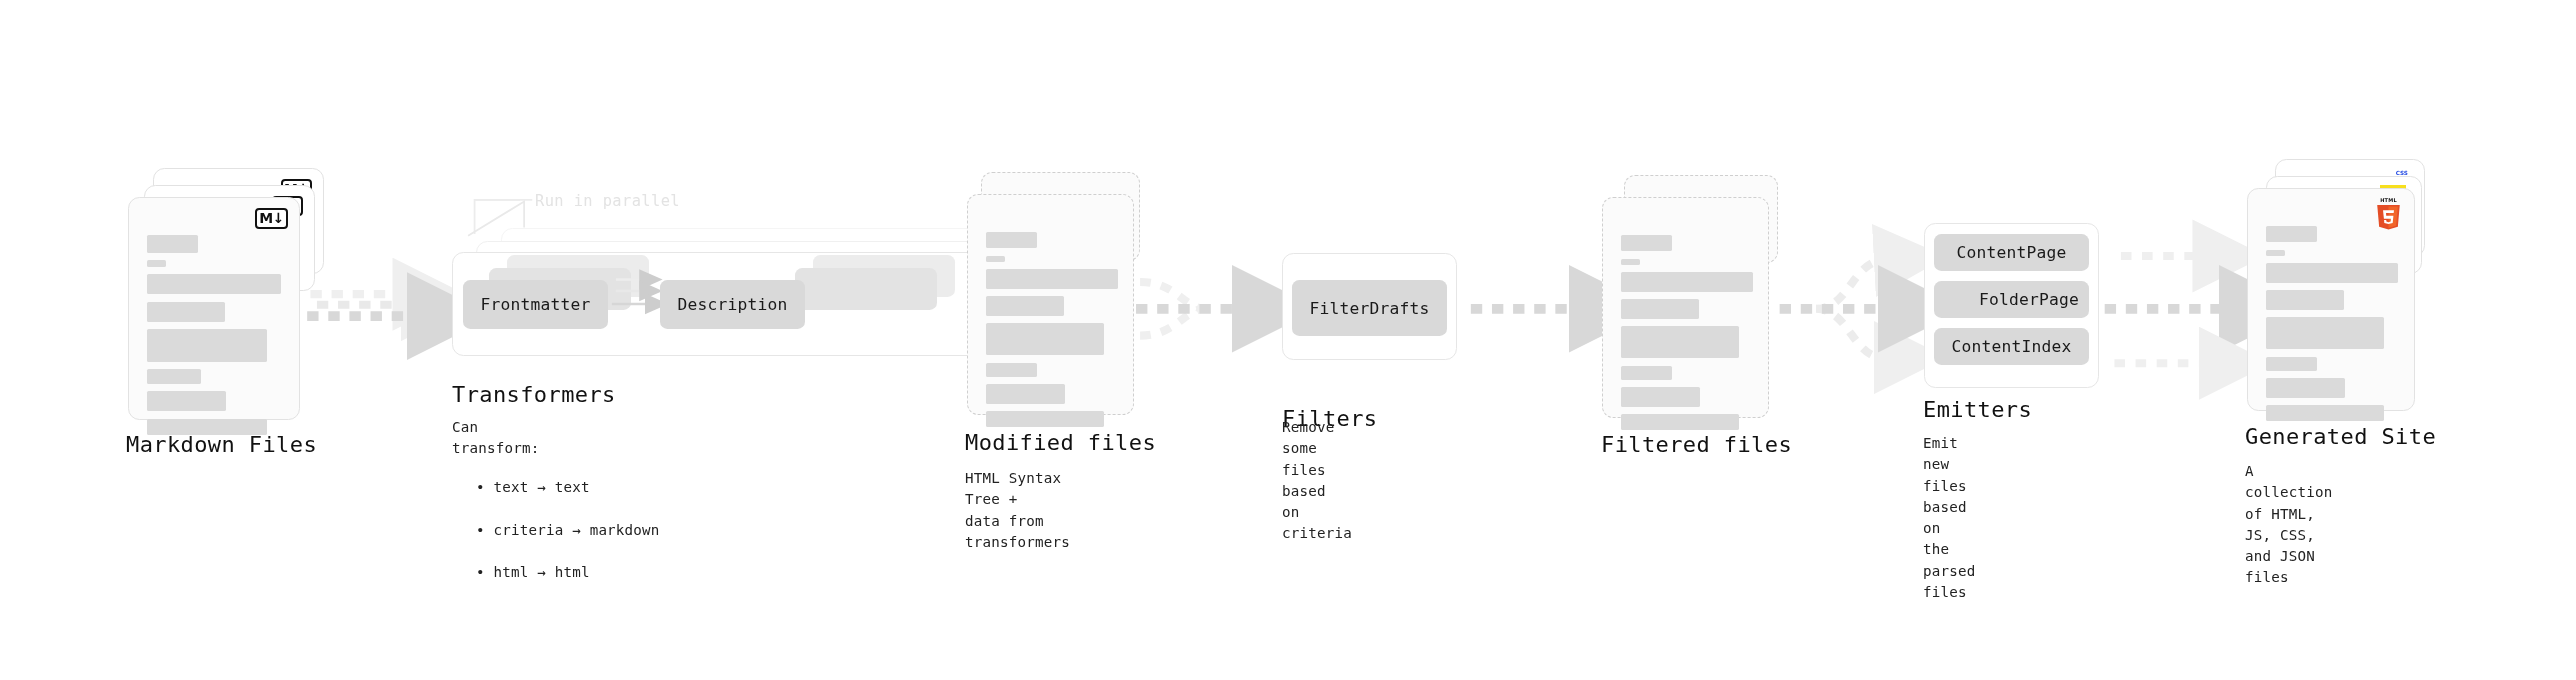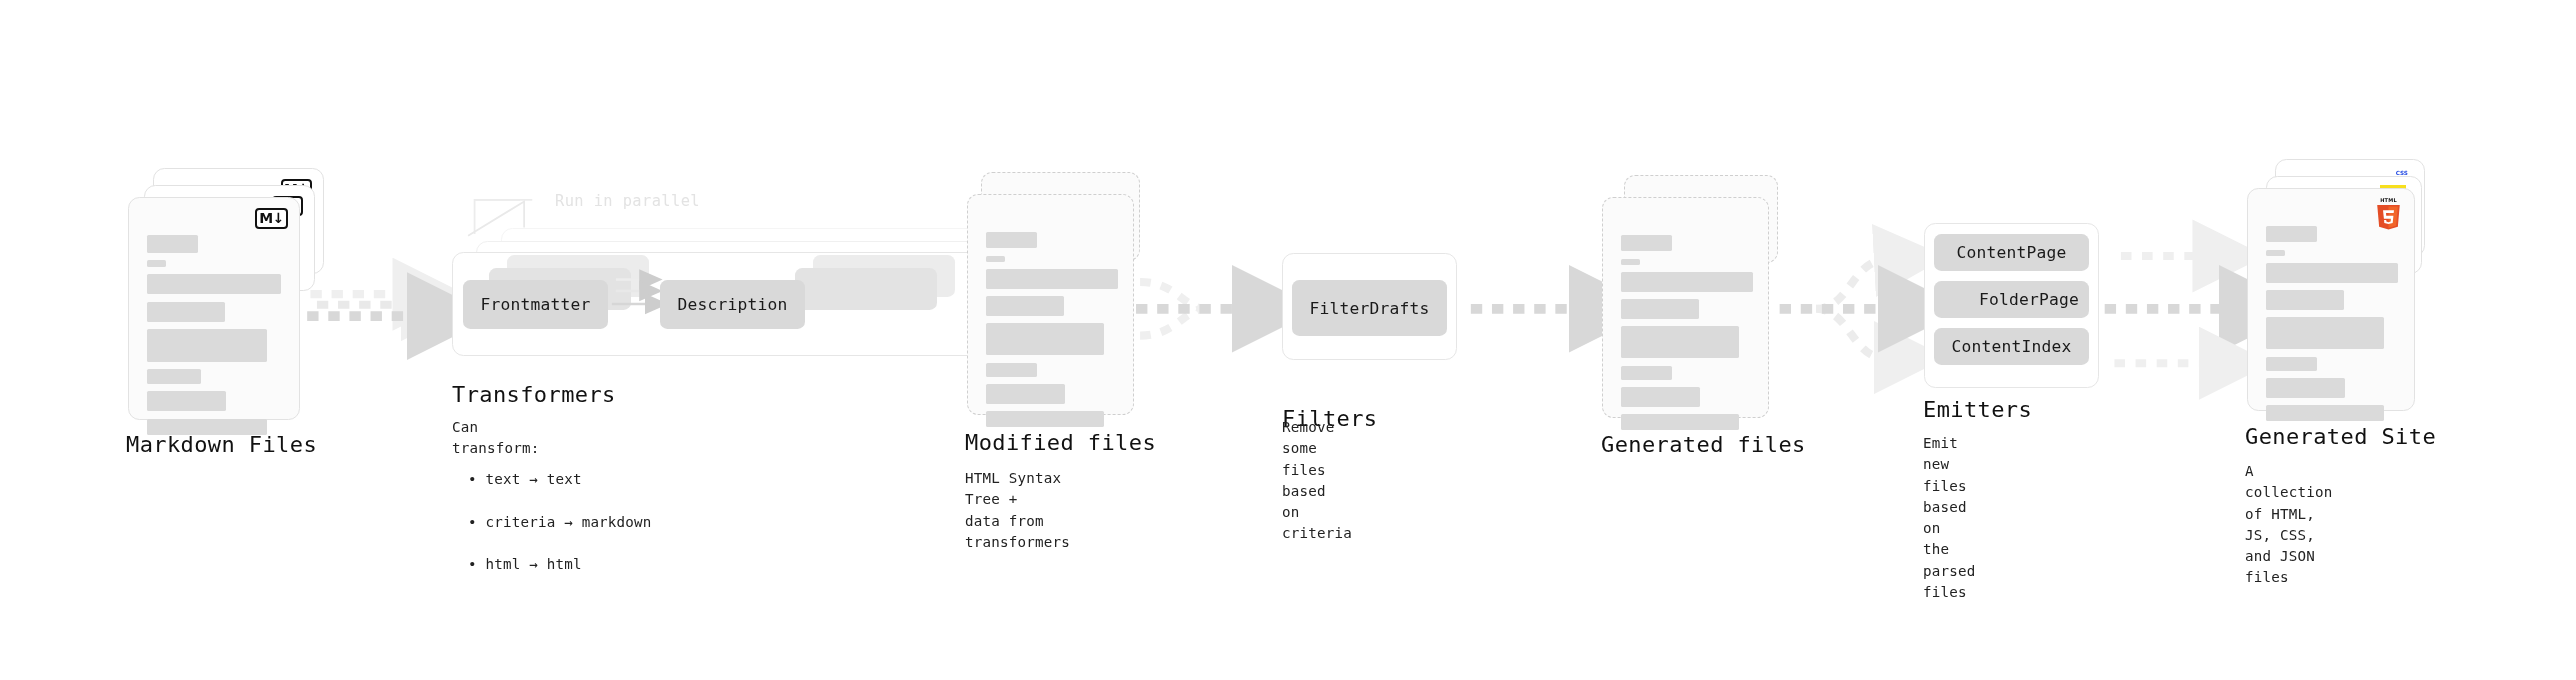--- a/index.html
+++ b/index.html
@@ -64,21 +64,21 @@
   }
   .chip.g1{background:#ececec;}
   .chip.g2{background:#e3e3e3;}
 
   .parallel-label{
     position:absolute;font-size:15.4px;color:#e3e3e3;white-space:nowrap;letter-spacing:0.4px;
   }
 
   svg.ov{position:absolute;left:0;top:0;width:2576px;height:681px;overflow:visible;pointer-events:none;}
 
-  .bullets{margin:8px;padding:0;list-style:none;}
+  .bullets{margin:16px;padding:0;list-style:none;}
   .bullets li{white-space:pre;}
 </style>
 </head>
 <body>
 
 <div id="stage">
 
   <svg class="ov" viewBox="0 0 3170 838">
     <defs>
       <marker id="ah-d" markerWidth="9" markerHeight="9" refX="1.2" refY="4.5" orient="auto" markerUnits="strokeWidth">
@@ -153,21 +153,21 @@
         <div class="bar" style="width:120px;height:32.5px;"></div>
         <div class="bar" style="width:54px;height:14.6px;"></div>
         <div class="bar" style="width:79px;height:20.3px;"></div>
         <div class="bar" style="width:120px;height:16.3px;"></div>
       </div>
     </div>
     <div class="stage-title abs" style="left:126px;top:432px;">Markdown Files</div>
   </div>
 
   <div class="abs" style="left:0;top:0;">
-    <div class="parallel-label" style="left:535px;top:192px;margin-left:20px;">Run in parallel</div>
+    <div class="parallel-label" style="left:535px;top:192px;">Run in parallel</div>
 
     <div class="panel fainter" style="left:501px;top:228px;width:530px;height:99px;"></div>
     <div class="panel faint" style="left:476px;top:241px;width:530px;height:99px;"></div>
     <div class="panel" style="left:452px;top:252px;width:530px;height:104px;"></div>
 
     <div class="chip g1" style="left:507px;top:255px;width:142px;height:42px;"></div>
     <div class="chip g1" style="left:813px;top:255px;width:142px;height:42px;"></div>
     <div class="chip g2" style="left:489px;top:268px;width:142px;height:42px;"></div>
     <div class="chip g2" style="left:795px;top:268px;width:142px;height:42px;"></div>
 
@@ -223,21 +223,21 @@
         <div class="bar" style="width:51px;height:16.3px;"></div>
         <div class="bar" style="width:18.7px;height:6.5px;"></div>
         <div class="bar" style="width:132px;height:19.5px;"></div>
         <div class="bar" style="width:78px;height:19.5px;"></div>
         <div class="bar" style="width:118px;height:32.5px;"></div>
         <div class="bar" style="width:51px;height:14px;"></div>
         <div class="bar" style="width:79px;height:19.5px;"></div>
         <div class="bar" style="width:118px;height:16.3px;"></div>
       </div>
     </div>
-    <div class="stage-title abs" style="left:1601px;top:432px;">Generated files</div>
+    <div class="stage-title abs" style="left:1601px;top:432px;">Filtered files</div>
   </div>
 
   <div class="abs" style="left:0;top:0;">
     <div class="panel" style="left:1924px;top:223px;width:175px;height:165px;"></div>
     <div class="chip" style="left:1934px;top:234px;width:155px;height:37px;">ContentPage</div>
     <div class="chip" style="left:1934px;top:281px;width:155px;height:37px;padding-left:35px;">FolderPage</div>
     <div class="chip" style="left:1934px;top:328px;width:155px;height:37px;">ContentIndex</div>
     <div class="stage-title abs" style="left:1923px;top:397px;">Emitters</div>
     <div class="stage-desc abs" style="left:1923px;top:433px;">Emit new files based on
 the parsed files</div>

